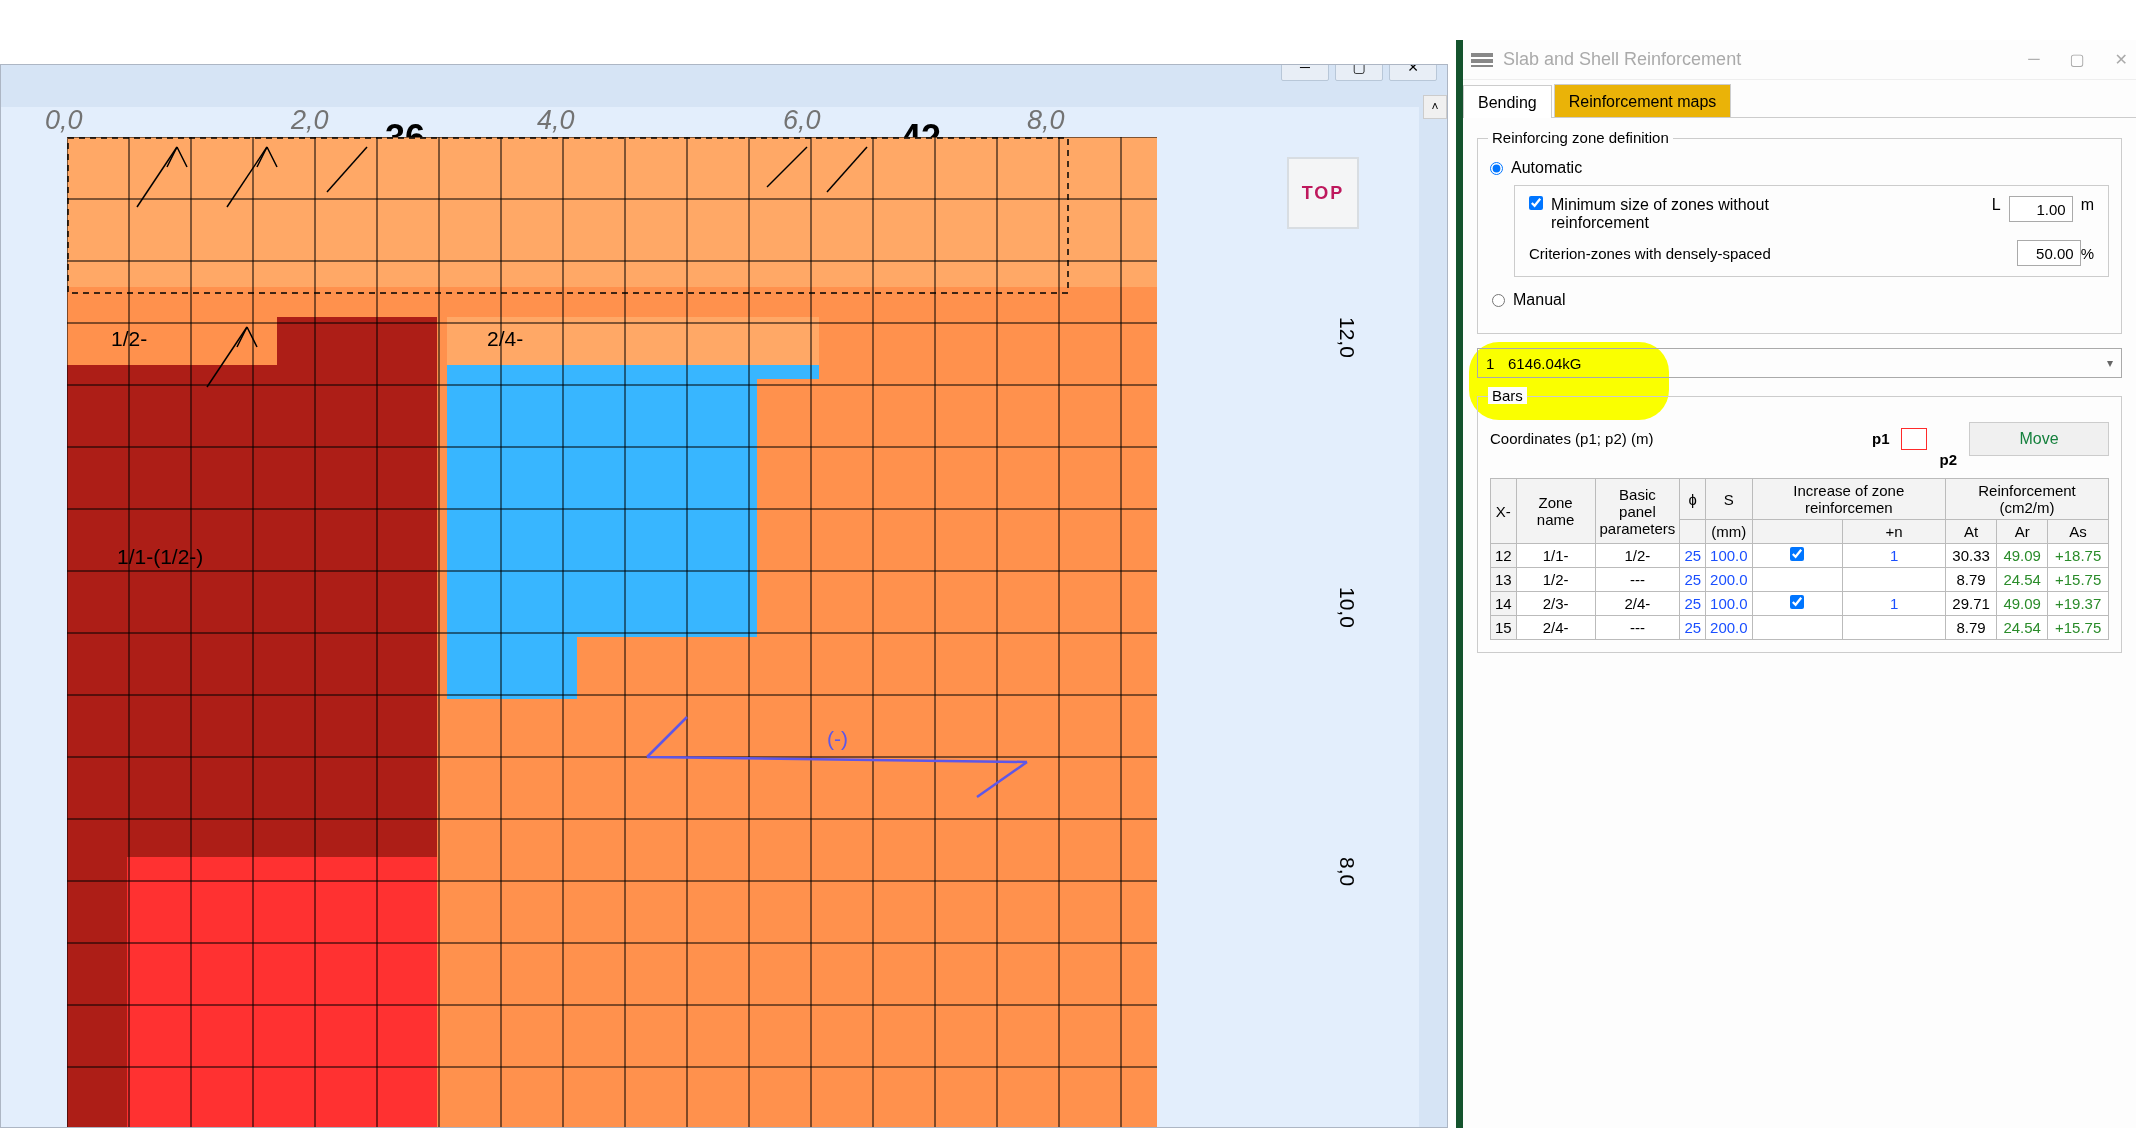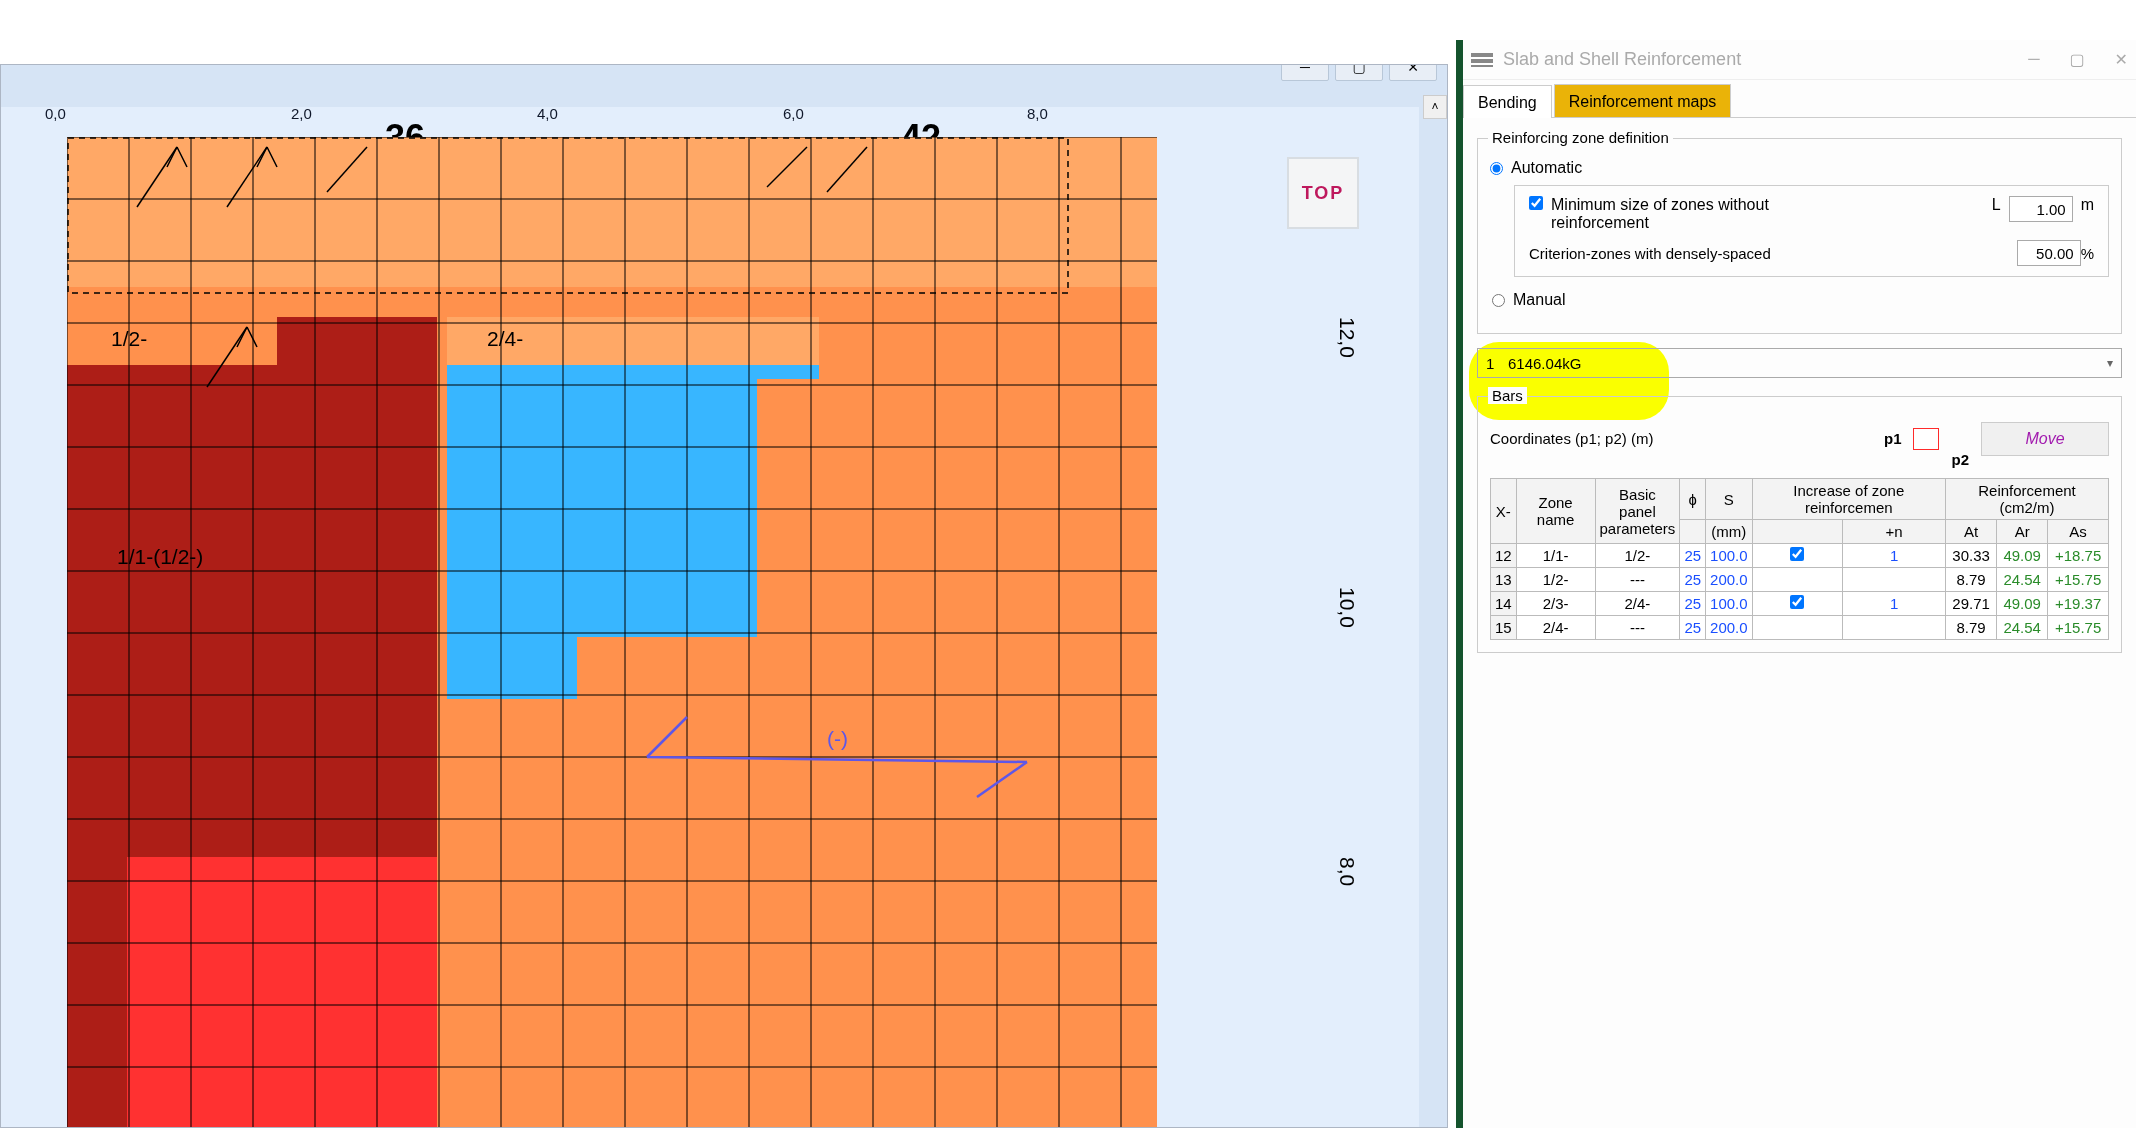--- a/index.html
+++ b/index.html
@@ -75,23 +75,24 @@
   color: #be185d;
   font-size: 18px;
   font-weight: bold;
   letter-spacing: 2px;
   display: flex;
   align-items: center;
   justify-content: center;
 }
 .axis-label {
   position: absolute;
-  font-size: 15px;
-  color: #0f172a;
+  font-size: 27px;
+  color: #737373;
   font-family: Arial, sans-serif;
+  font-style: italic;
 }
 .big-label {
   position: absolute;
   font-size: 36px;
   font-weight: bold;
   color: #000;
 }
 .zone-label {
   position: absolute;
   font-size: 21px;
@@ -213,26 +214,25 @@
   position: absolute;
   right: 8px;
   color: #666;
   font-size: 12px;
 }
 .bars-box { border: 1px solid #ccc; margin-top: 4px; padding: 12px;}
 .coord-row { display: flex; align-items: center; gap: 12px; margin-bottom: 10px;}
 .coord-box { border: 1px solid #ff2a2a; width: 26px; height: 22px; background:#fff;}
 .big-in { flex:1; height: 28px; border:1px solid #aaa; }
 .btn {
-  width: 128px; height: 34px;
+  width: 140px; height: 34px;
   border: 1px solid #ccc;
   background: #f0f0f0;
-  color: #a21caf;
+  color: #15803d;
   font-size: 16px;
-  font-style: italic;
 }
 .tbl { width: 100%; border-collapse: collapse; font-size: 15px; margin-top: 10px;}
 .tbl th, .tbl td {
   border: 1px solid #bbb;
   padding: 3px 4px;
   text-align: center;
   background: #fff;
 }
 .tbl th { background: #f3f3f3; font-weight: normal; }
 .tbl .rowhdr { background: #f3f3f3; }

